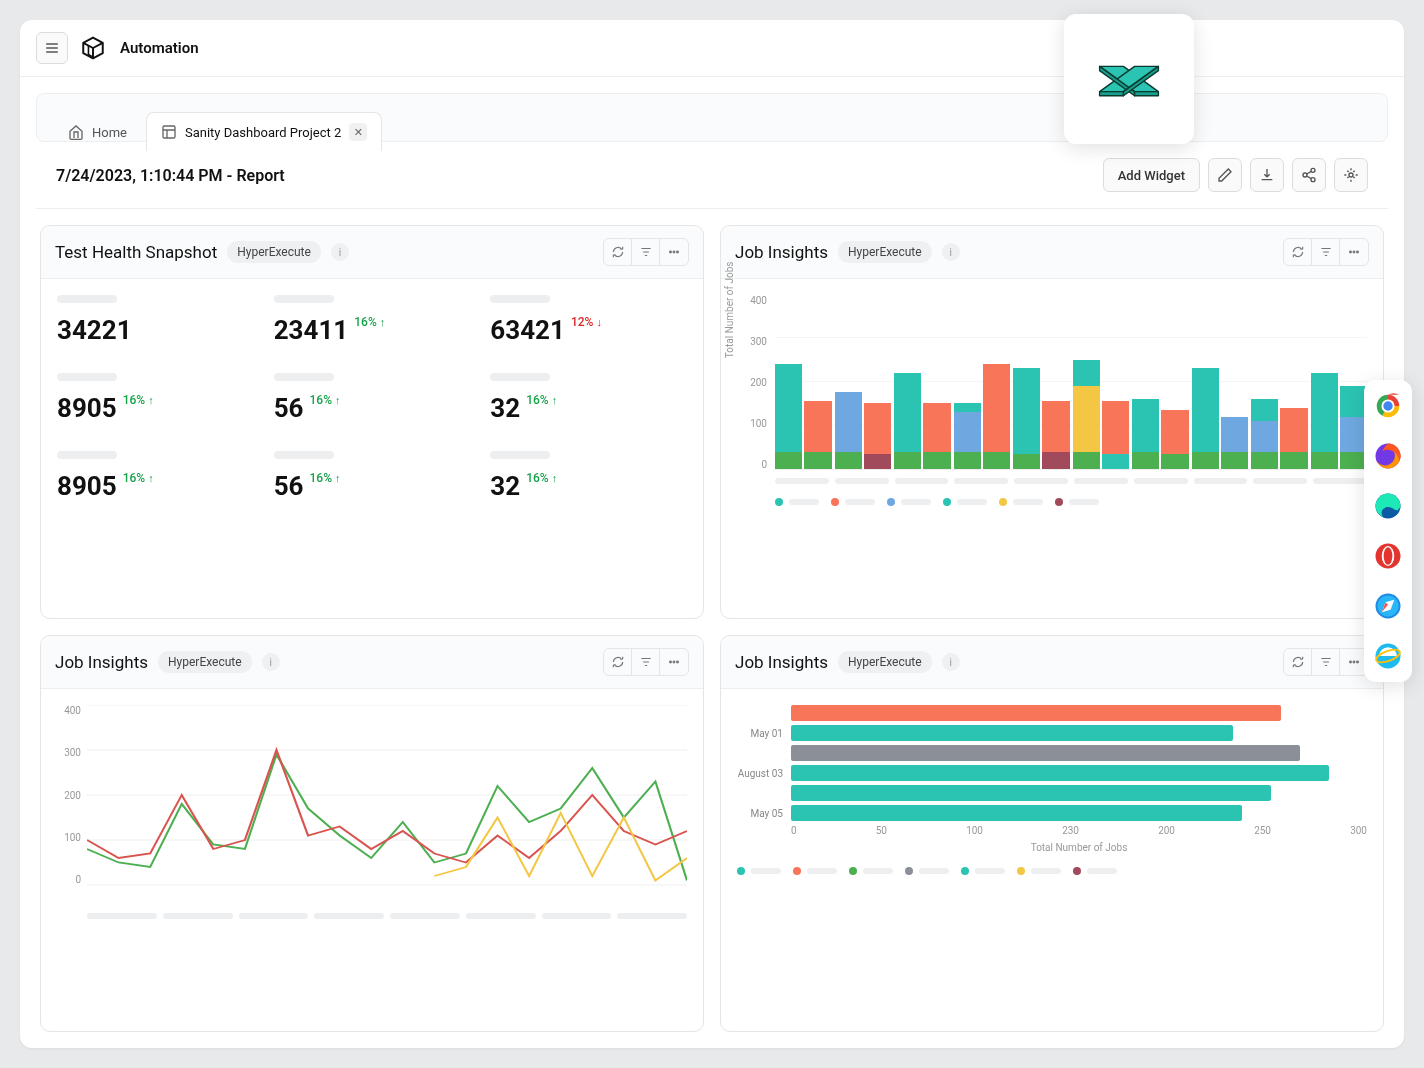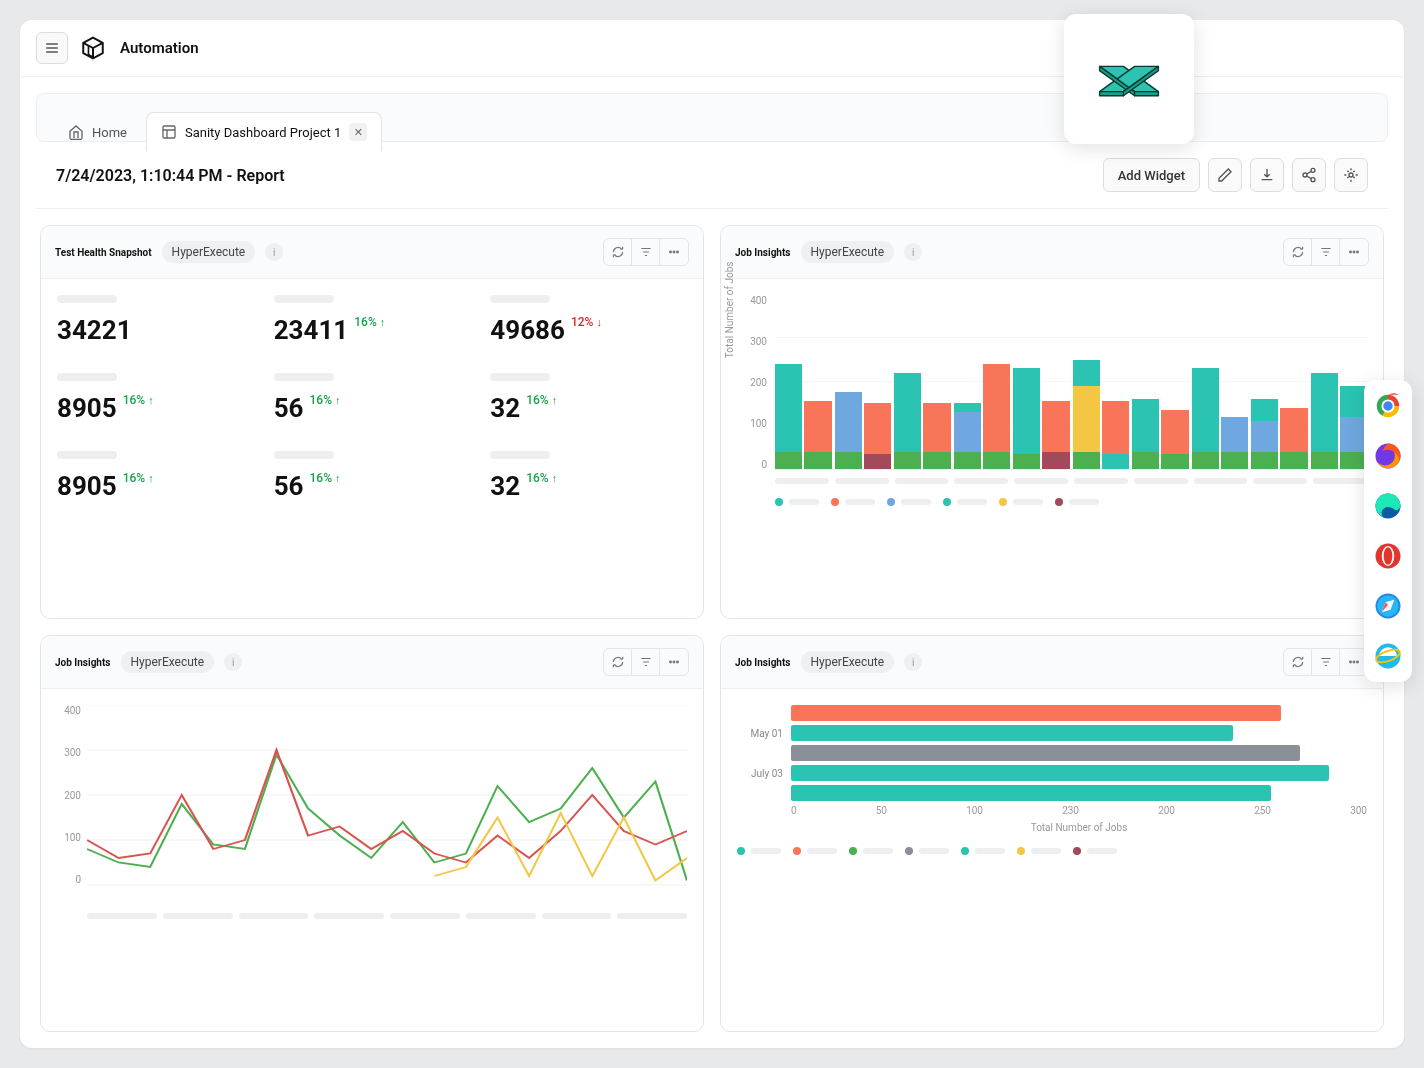--- a/index.html
+++ b/index.html
@@ -19,21 +19,21 @@
 .report-bar{display:flex;align-items:center;justify-content:space-between;padding:16px 20px;border-bottom:1px solid #eee;margin:0 16px}
 .report-title{font-size:16px;font-weight:600;color:#111}
 .report-actions{display:flex;gap:8px}
 .btn{height:34px;padding:0 14px;border:1px solid #ddd;border-radius:6px;background:#fafafa;font-size:13px;font-weight:500;color:#333;cursor:pointer;display:flex;align-items:center;justify-content:center}
 .icon-btn{width:34px;padding:0}
 .icon-btn svg{width:16px;height:16px;stroke:#555;fill:none;stroke-width:2}
 .grid{display:grid;grid-template-columns:1fr 1fr;gap:16px;padding:16px 20px;flex:1;overflow:auto}
 .card{border:1px solid #e5e5e5;border-radius:10px;background:#fff;display:flex;flex-direction:column}
 .card-head{display:flex;align-items:center;justify-content:space-between;padding:12px 14px;border-bottom:1px solid #eee;background:#fafbfc;border-radius:10px 10px 0 0}
 .card-head-left{display:flex;align-items:center;gap:10px}
-.card-title{font-size:10px;font-weight:700;color:#111}
+.card-title{font-size:17px;font-weight:400;color:#111}
 .pill{background:#eef0f2;padding:4px 10px;border-radius:12px;font-size:12px;color:#444}
 .info-dot{width:18px;height:18px;border-radius:50%;background:#eef0f2;display:flex;align-items:center;justify-content:center;font-size:10px;color:#999}
 .card-head-right{display:flex;gap:0;border:1px solid #e5e5e5;border-radius:6px;overflow:hidden}
 .card-head-right .mini-btn{width:28px;height:26px;display:flex;align-items:center;justify-content:center;cursor:pointer;border-right:1px solid #e5e5e5}
 .card-head-right .mini-btn:last-child{border-right:none}
 .card-head-right svg{width:14px;height:14px;stroke:#777;fill:none;stroke-width:2}
 .card-body{padding:16px;flex:1}
 .metrics{display:grid;grid-template-columns:repeat(3,1fr);gap:28px 20px}
 .metric .skel{height:8px;width:60px;background:#eceef0;border-radius:4px;margin-bottom:12px}
 .metric-row{display:flex;align-items:flex-start;gap:6px}
@@ -114,21 +114,21 @@
           <path d="M3 11l9-8 9 8v10a2 2 0 01-2 2H5a2 2 0 01-2-2z"></path>
           <path d="M9 21V12h6v9"></path>
         </svg>
       <span>Home</span>
     </div>
     <div class="tab active">
       <svg viewBox="0 0 24 24" fill="none" stroke-width="2">
           <rect x="3" y="3" width="18" height="18" rx="2"></rect>
           <path d="M3 9h18M9 21V9"></path>
         </svg>
-      <span>Sanity Dashboard Project 1</span>
+      <span>Sanity Dashboard Project 2</span>
       <span class="close-x">✕</span>
     </div>
   </div>
 
   <div class="report-bar">
     <div class="report-title">7/24/2023, 1:10:44 PM - Report</div>
     <div class="report-actions">
       <button class="btn">Add Widget</button>
       <button class="btn icon-btn">
           <svg viewBox="0 0 24 24">
@@ -197,21 +197,21 @@
             <div class="metric">
               <div class="skel"></div>
               <div class="metric-row">
                 <span class="metric-val">23411</span>
                 <span class="metric-delta up">16% <span class="arrow">↑</span></span>
               </div>
             </div>
             <div class="metric">
               <div class="skel"></div>
               <div class="metric-row">
-                <span class="metric-val">49686</span>
+                <span class="metric-val">63421</span>
                 <span class="metric-delta down">12% <span class="arrow">↓</span></span>
               </div>
             </div>
             <div class="metric">
               <div class="skel"></div>
               <div class="metric-row">
                 <span class="metric-val">8905</span>
                 <span class="metric-delta up">16% <span class="arrow">↑</span></span>
               </div>
             </div>
@@ -540,29 +540,35 @@
                 <div class="hbar-fill" style="width:76.66666666666667%;background:#2bc4b2"></div>
               </div>
             </div>
             <div class="hbar-row">
               <div class="hbar-label"></div>
               <div class="hbar-track">
                 <div class="hbar-fill" style="width:88.33333333333333%;background:#8a8f98"></div>
               </div>
             </div>
             <div class="hbar-row">
-              <div class="hbar-label">July 03</div>
+              <div class="hbar-label">August 03</div>
               <div class="hbar-track">
                 <div class="hbar-fill" style="width:93.33333333333333%;background:#2bc4b2"></div>
               </div>
             </div>
             <div class="hbar-row">
               <div class="hbar-label"></div>
               <div class="hbar-track">
                 <div class="hbar-fill" style="width:83.33333333333334%;background:#2bc4b2"></div>
+              </div>
+            </div>
+            <div class="hbar-row">
+              <div class="hbar-label">May 05</div>
+              <div class="hbar-track">
+                <div class="hbar-fill" style="width:78.33333333333333%;background:#2bc4b2"></div>
               </div>
             </div>
           </div>
         <div class="hbar-x" id="hbar-x">
             <span>0</span>
             <span>50</span>
             <span>100</span>
             <span>230</span>
             <span>200</span>
             <span>250</span>

